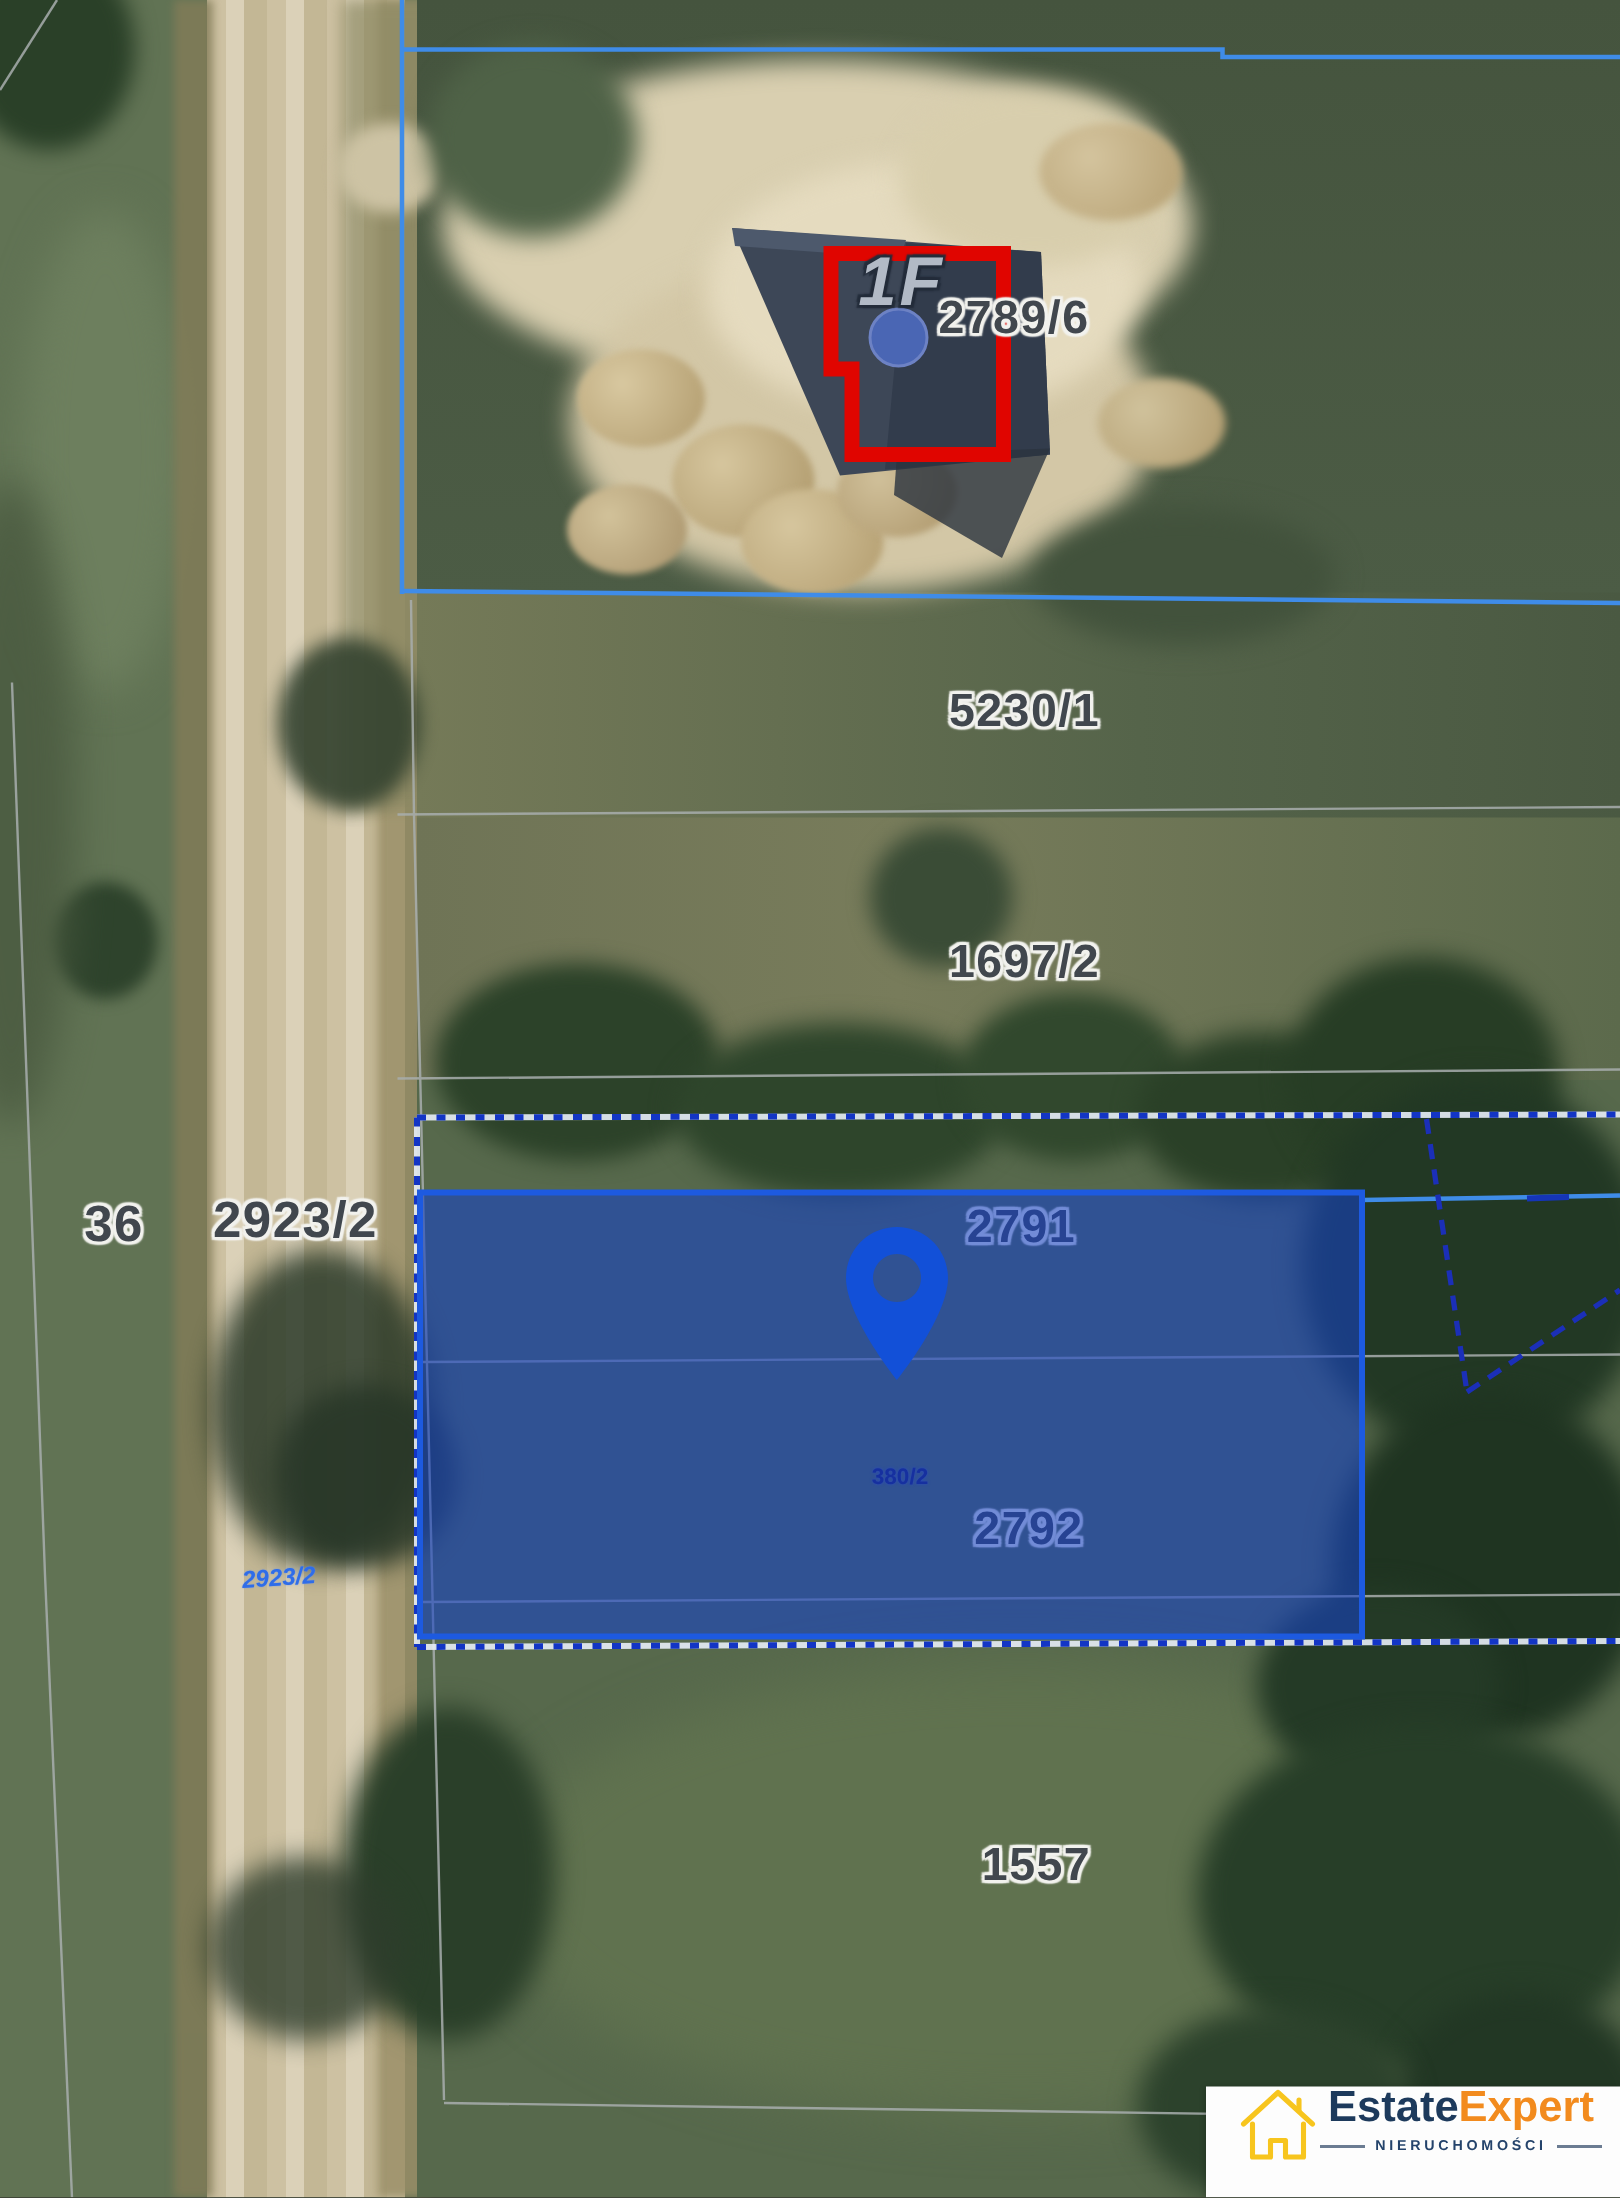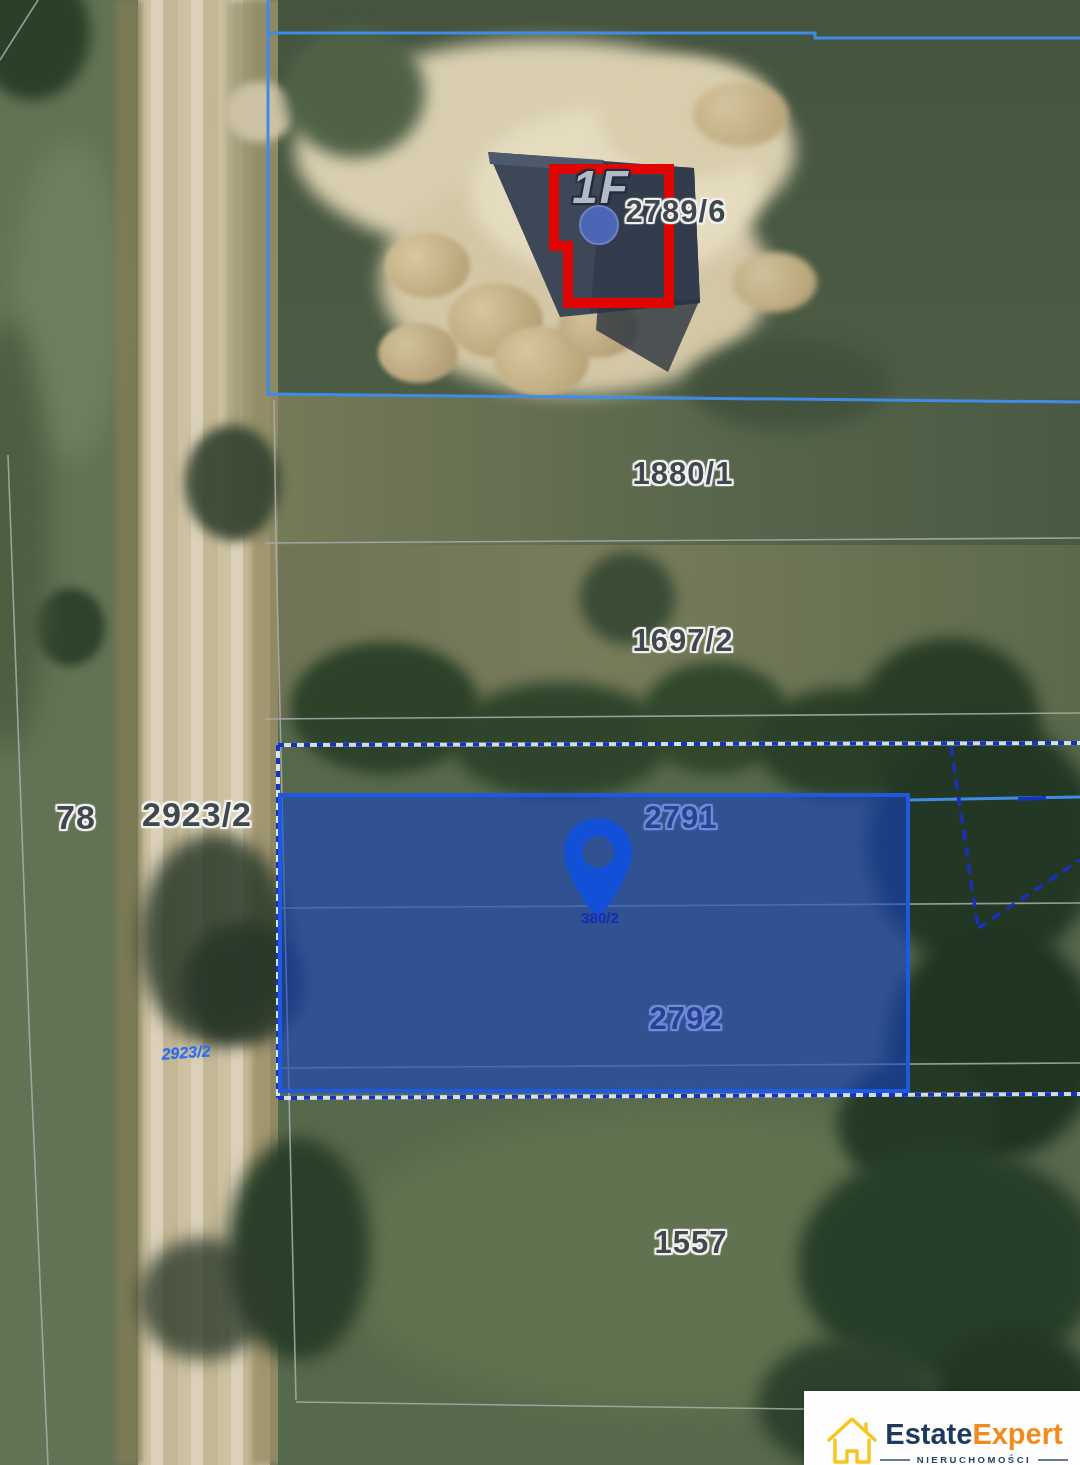--- a/index.html
+++ b/index.html
@@ -25,21 +25,21 @@
   .over{z-index:3;}
   .floor-label{position:absolute;transform:translate(-50%,-50%);z-index:3;font-weight:bold;font-size:46px;
           color:#b2bac6;letter-spacing:2px;
           text-shadow:-2px -2px 1px #232c3a,2px -2px 1px #232c3a,-2px 2px 1px #232c3a,2px 2px 1px #232c3a;}
   .tinytext{position:absolute;transform:translate(-50%,-50%);z-index:3;font-weight:bold;white-space:nowrap;}
   #pin-label{font-size:15px;color:#16309f;text-shadow:0 0 2px #2a49c0;}
   #road-small-label{font-size:16px;font-style:italic;color:#2f6de8;transform:translate(-50%,-50%) rotate(-4deg);
                     text-shadow:0 0 1px #5d8cee;}
   
   .logo-card{position:absolute;left:804px;top:1391px;width:276px;height:74px;z-index:4;background:#fdfdfd;
-             display:flex;align-items:flex-end;box-shadow:0 0 4px rgba(0,0,0,.25);}
+             display:flex;align-items:flex-start;box-shadow:0 0 4px rgba(0,0,0,.25);}
   .logo-house{margin-left:22px;flex:0 0 auto;}
   .logo-text-wrap{flex:1;display:flex;flex-direction:column;align-items:center;margin-right:10px;}
   .logo-brand{font-size:29px;font-weight:700;line-height:1;}
   .brand-estate{color:#1d3a5c;}
   .brand-expert{color:#f28b1e;}
   .logo-tagline-row{display:flex;align-items:center;gap:7px;margin-top:5px;}
   .tag-dash{width:30px;height:2px;background:#6b7c92;}
   .logo-tagline{font-size:9.5px;font-weight:bold;color:#24436b;letter-spacing:2.5px;}
 </style>
 </head>
@@ -147,26 +147,26 @@
     <polygon points="554,169 669,169 669,303 568,303 568,246 554,246" fill="none" stroke="#e00500" stroke-width="10" stroke-linejoin="miter"></polygon>
 
     <circle cx="599" cy="225" r="19" fill="#4a66b4" stroke="#6d82c4" stroke-width="2"></circle>
 
     <path fill-rule="evenodd" fill="#1250d8" d="M598,818 c-19,0 -34,15 -34,34 c0,26 34,68 34,68 c0,0 34,-42 34,-68 c0,-19 -15,-34 -34,-34 Z
              M598,836 a16,16 0 1 0 0.01,0 Z"></path>
   </svg>
 
   <div class="floor-label" id="floor-label" style="left:601px;top:187px;font-style:italic;">1F</div>
   <div class="plabel over" style="left:676px;top:212px;">2789/6</div>
-  <div class="plabel over" style="left:683px;top:474px;">1880/1</div>
+  <div class="plabel over" style="left:683px;top:474px;">5230/1</div>
   <div class="plabel over" style="left:683px;top:641px;">1697/2</div>
   <div class="plabel over" style="left:691px;top:1243px;">1557</div>
-  <div class="plabel over" style="left:76px;top:817px;font-size:34px;">78</div>
+  <div class="plabel over" style="left:76px;top:817px;font-size:34px;">36</div>
   <div class="plabel over" style="left:197px;top:814px;font-size:34px;">2923/2</div>
-  <div class="tinytext" id="pin-label" style="left:600px;top:917px;">380/2</div>
+  <div class="tinytext" id="pin-label" style="left:600px;top:985px;">380/2</div>
   <div class="tinytext" id="road-small-label" style="left:186px;top:1053px;">2923/2</div>
 
   <div class="logo-card">
     <svg class="logo-house" width="52" height="50" viewBox="0 0 52 50">
       <g fill="none" stroke="#f7c51e" stroke-width="3.4" stroke-linecap="round" stroke-linejoin="round">
         <polyline points="3,25 26,4 49,25"></polyline>
         <line x1="40" y1="9" x2="40" y2="16"></line>
         <path d="M9,25 V47 H21 V36 H31 V47 H43 V25"></path>
       </g>
     </svg>

